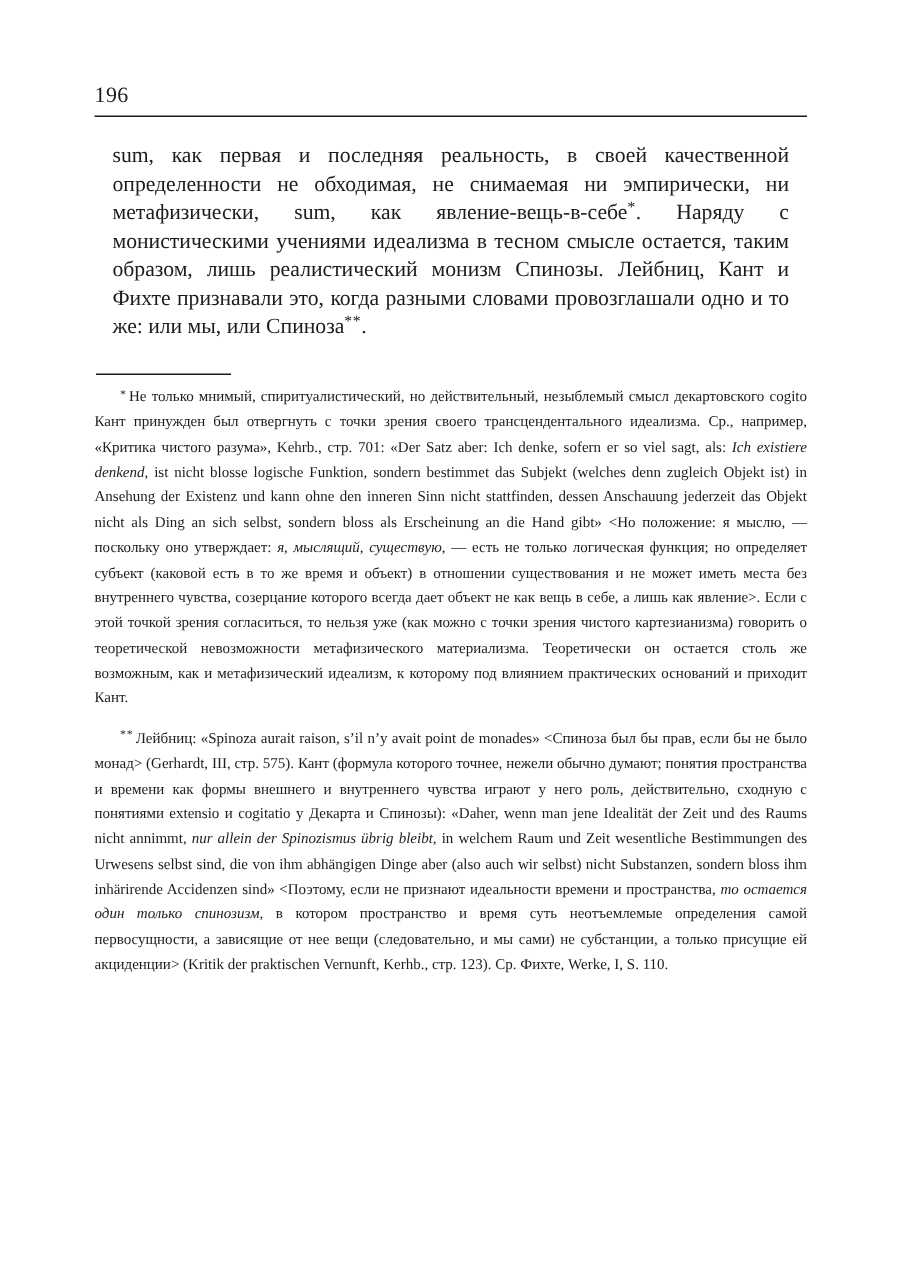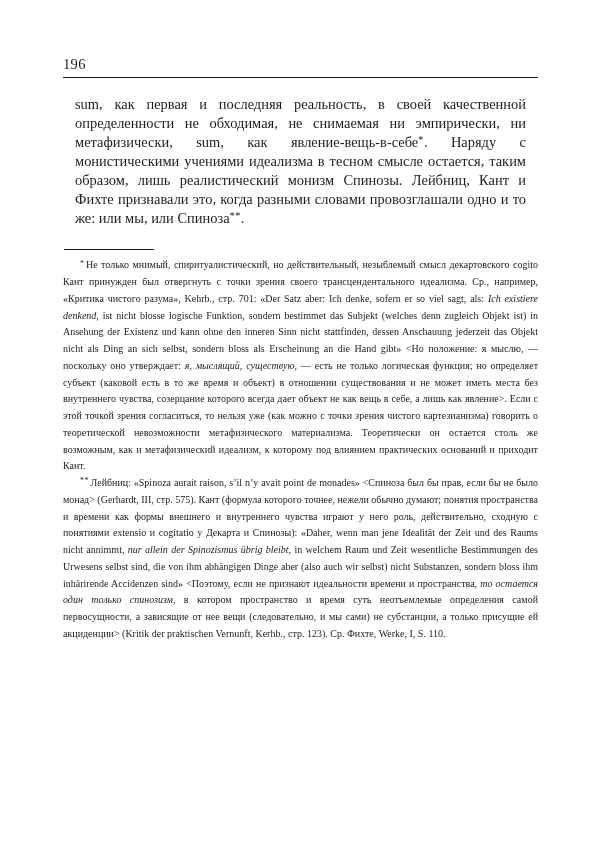--- a/index.html
+++ b/index.html
@@ -86,21 +86,21 @@
   }
   .footnote {
     font-size: 10px;
     line-height: 16.75px;
     text-align: justify;
     text-justify: inter-word;
     margin: 0;
     text-indent: 17px;
   }
   .footnote + .footnote {
-    margin-top: 0;
+    margin-top: 10px;
   }
 
   sup.marker {
     font-size: 0.72em;
     vertical-align: 0.42em;
     line-height: 0;
     letter-spacing: 0.4px;
   }
   .fn-marker {
     font-size: 0.8em;

